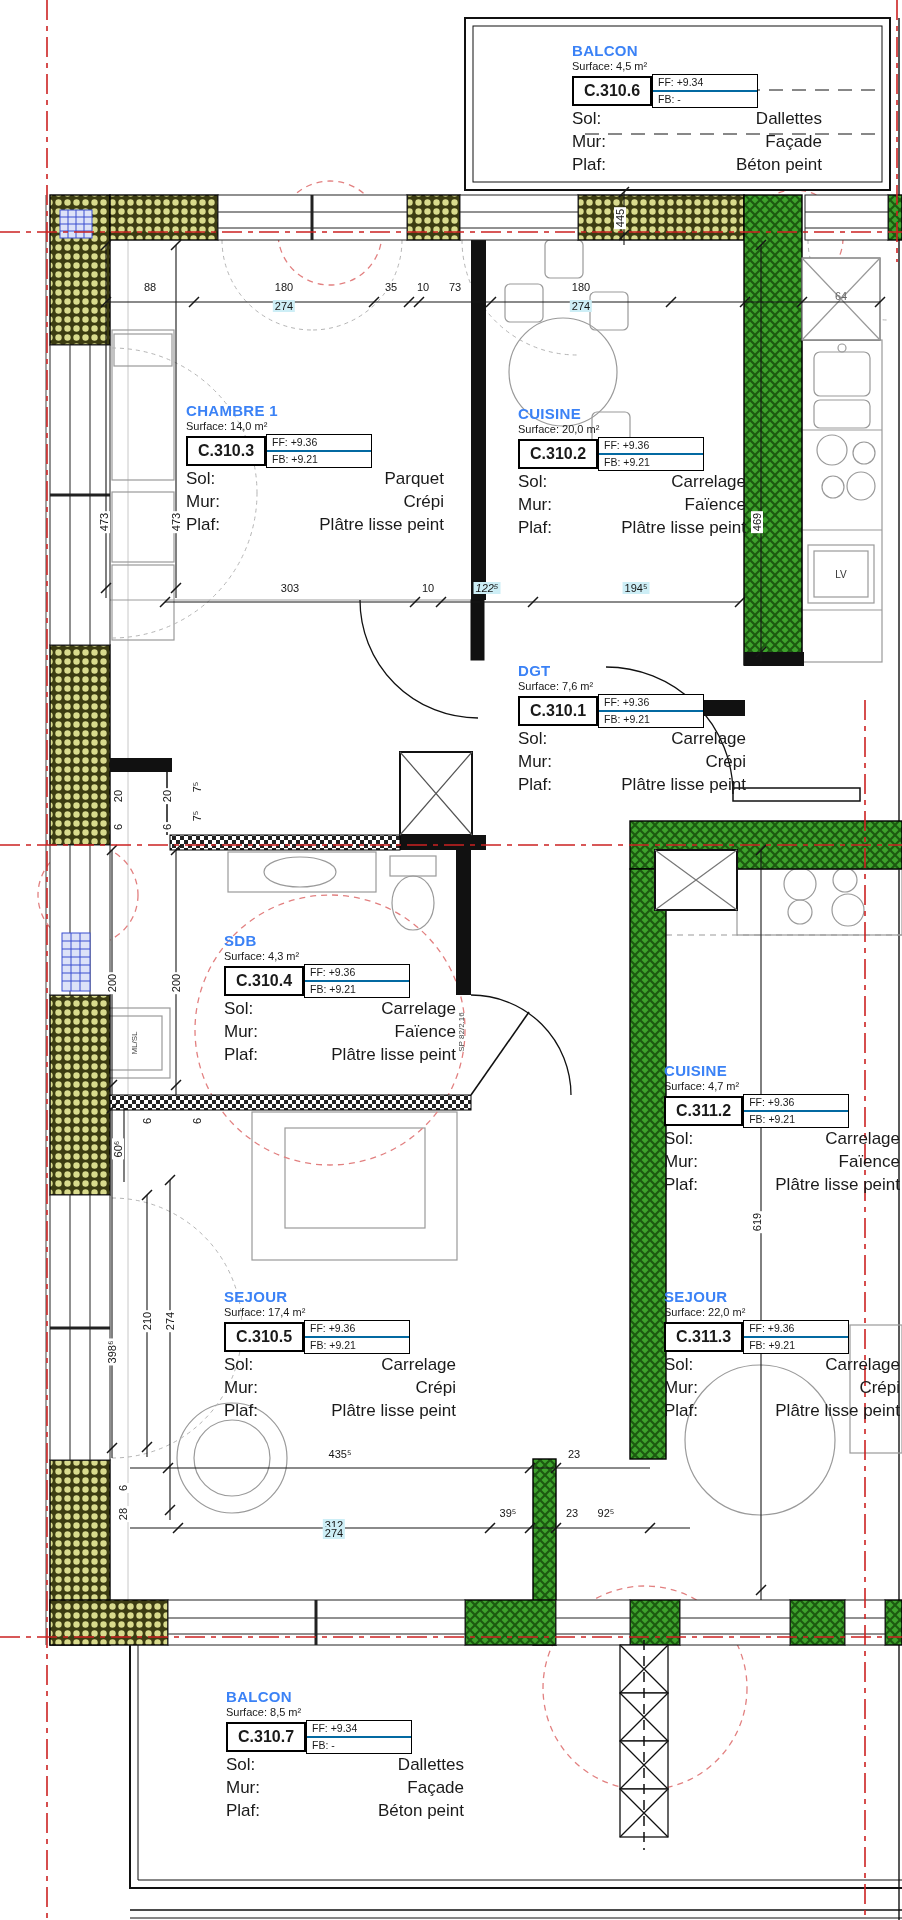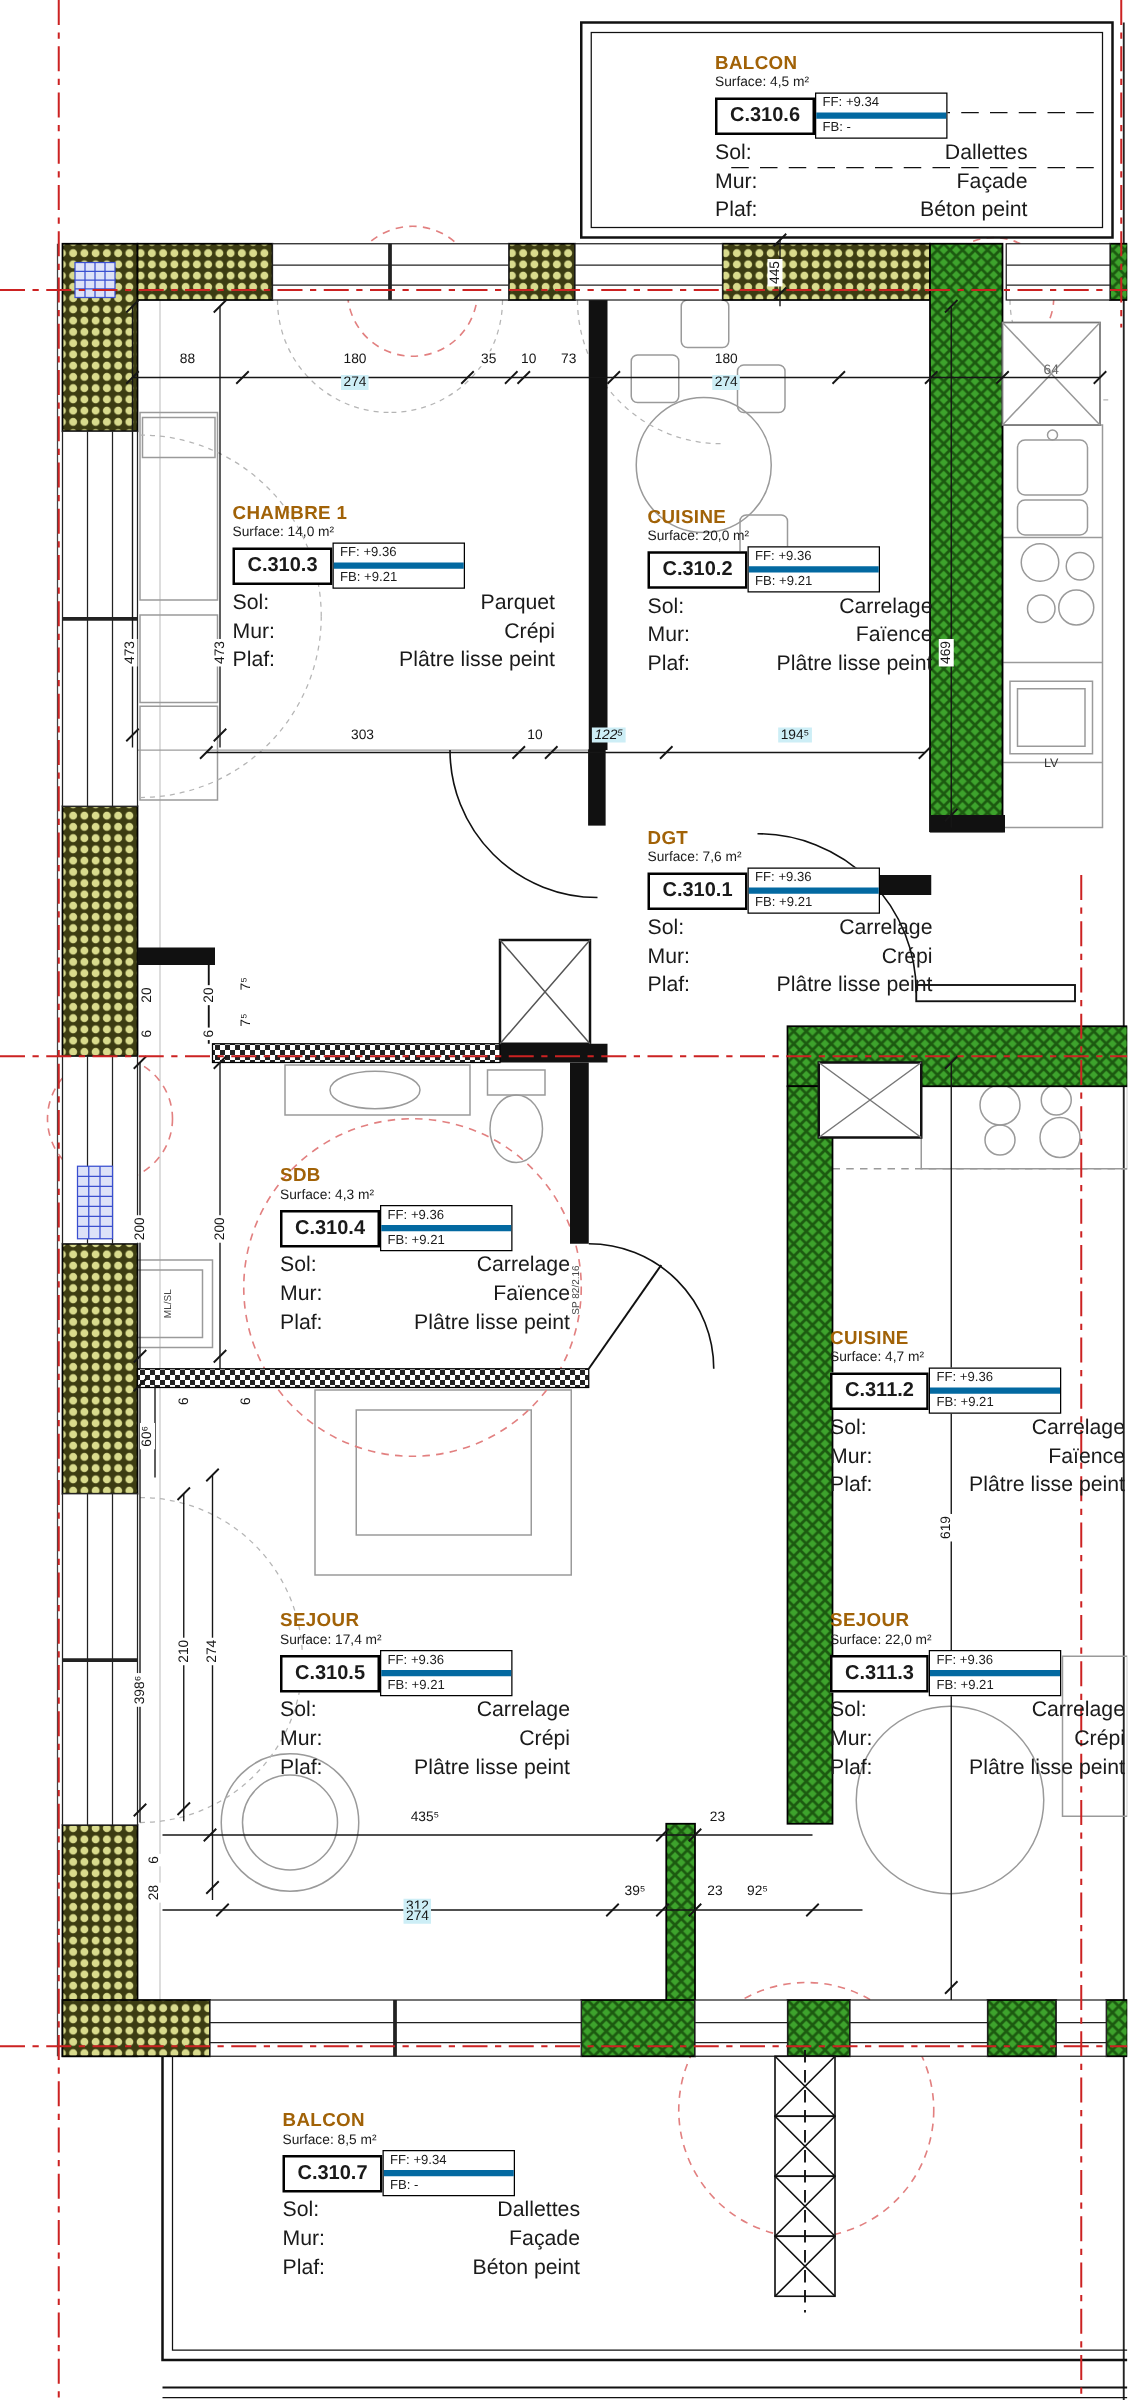--- a/index.html
+++ b/index.html
@@ -1,29 +1,29 @@
 <!DOCTYPE html>
 <html><head>
 <meta charset="utf-8">
 <style>
   html,body{margin:0;padding:0;background:#fff;}
   #plan{position:relative;width:902px;height:1920px;background:#fff;overflow:hidden;
         font-family:"Liberation Sans",sans-serif;color:#1a1a1a;}
   #plan svg{position:absolute;left:0;top:0;}
   .overlay{position:absolute;left:0;top:0;width:902px;height:1920px;}
   .room-card{position:absolute;}
-  .rc-title{font-weight:bold;font-size:15px;color:#a16207;letter-spacing:.3px;}
+  .rc-title{font-weight:bold;font-size:15px;color:#3b82f6;letter-spacing:.3px;}
   .rc-surface{font-size:11px;margin:1px 0 2px 0;}
   .rc-row{display:flex;align-items:center;}
   .rc-code{border:2px solid #000;background:#fff;font-weight:bold;font-size:16px;
            padding:4px 10px;display:flex;align-items:center;}
   .rc-levels{border:1.2px solid #000;background:#fff;font-size:10.5px;line-height:1.45;
              min-width:104px;display:flex;flex-direction:column;justify-content:center;}
   .rc-levels div{padding:0 5px;}
-  .rc-levels div:first-child{border-bottom:5px solid #0369a1;}
+  .rc-levels div:first-child{border-bottom:2px solid #0369a1;}
   .rc-kv{display:flex;justify-content:space-between;font-size:17px;line-height:1.35;}
   .rc-kv .v{text-align:left;}
   .dim{position:absolute;transform:translate(-50%,-50%);font-size:11px;background:#fff;
        padding:0 2px;white-space:nowrap;color:#161616;}
   .dim.cy{background:#cdeef6;}
   .dim.gray{color:#666;background:transparent;}
   .vdim{position:absolute;transform:translate(-50%,-50%) rotate(-90deg);font-size:11px;
         background:#fff;padding:0 2px;white-space:nowrap;color:#161616;}
   .ann{position:absolute;transform:translate(-50%,-50%);font-size:10px;color:#333;white-space:nowrap;}
   .ann.rot{transform:translate(-50%,-50%) rotate(-90deg);}
@@ -526,18 +526,18 @@
   <span class="vdim" style="left:147px;top:1321px;">210</span>
   <span class="vdim" style="left:170px;top:1321px;">274</span>
   <span class="vdim" style="left:112px;top:1352px;">398⁶</span>
   <span class="vdim" style="left:123px;top:1488px;">6</span>
   <span class="vdim" style="left:123px;top:1514px;">28</span>
 
   <span class="vdim" style="left:620px;top:218px;">445</span>
   <span class="vdim" style="left:757px;top:522px;">469</span>
   <span class="vdim" style="left:757px;top:1222px;">619</span>
 
-  <span class="ann" style="left:841px;top:574px;margin-top:37px;">LV</span>
+  <span class="ann" style="left:841px;top:574px;">LV</span>
   <span class="ann rot tiny" style="left:134px;top:1043px;">ML/SL</span>
   <span class="ann rot tiny" style="left:461px;top:1032px;">SP 82/2.16</span>
 
 </div>
 </div>
 
 </body></html>

